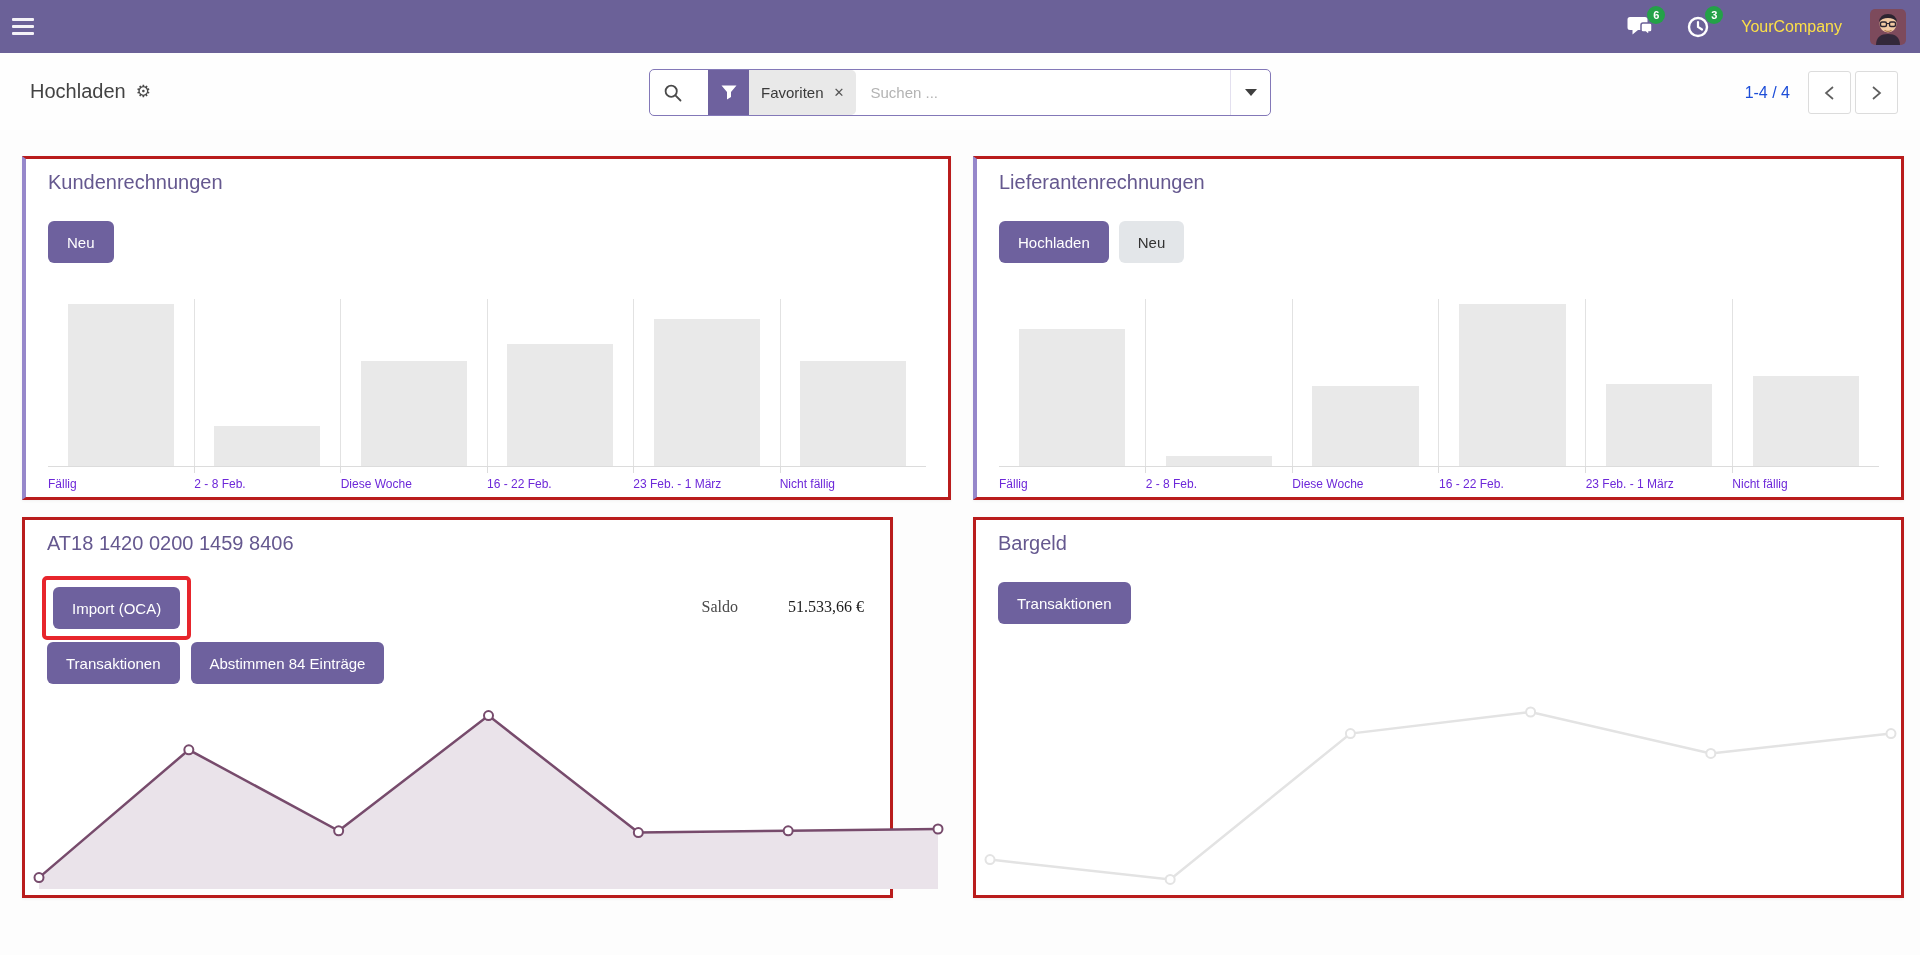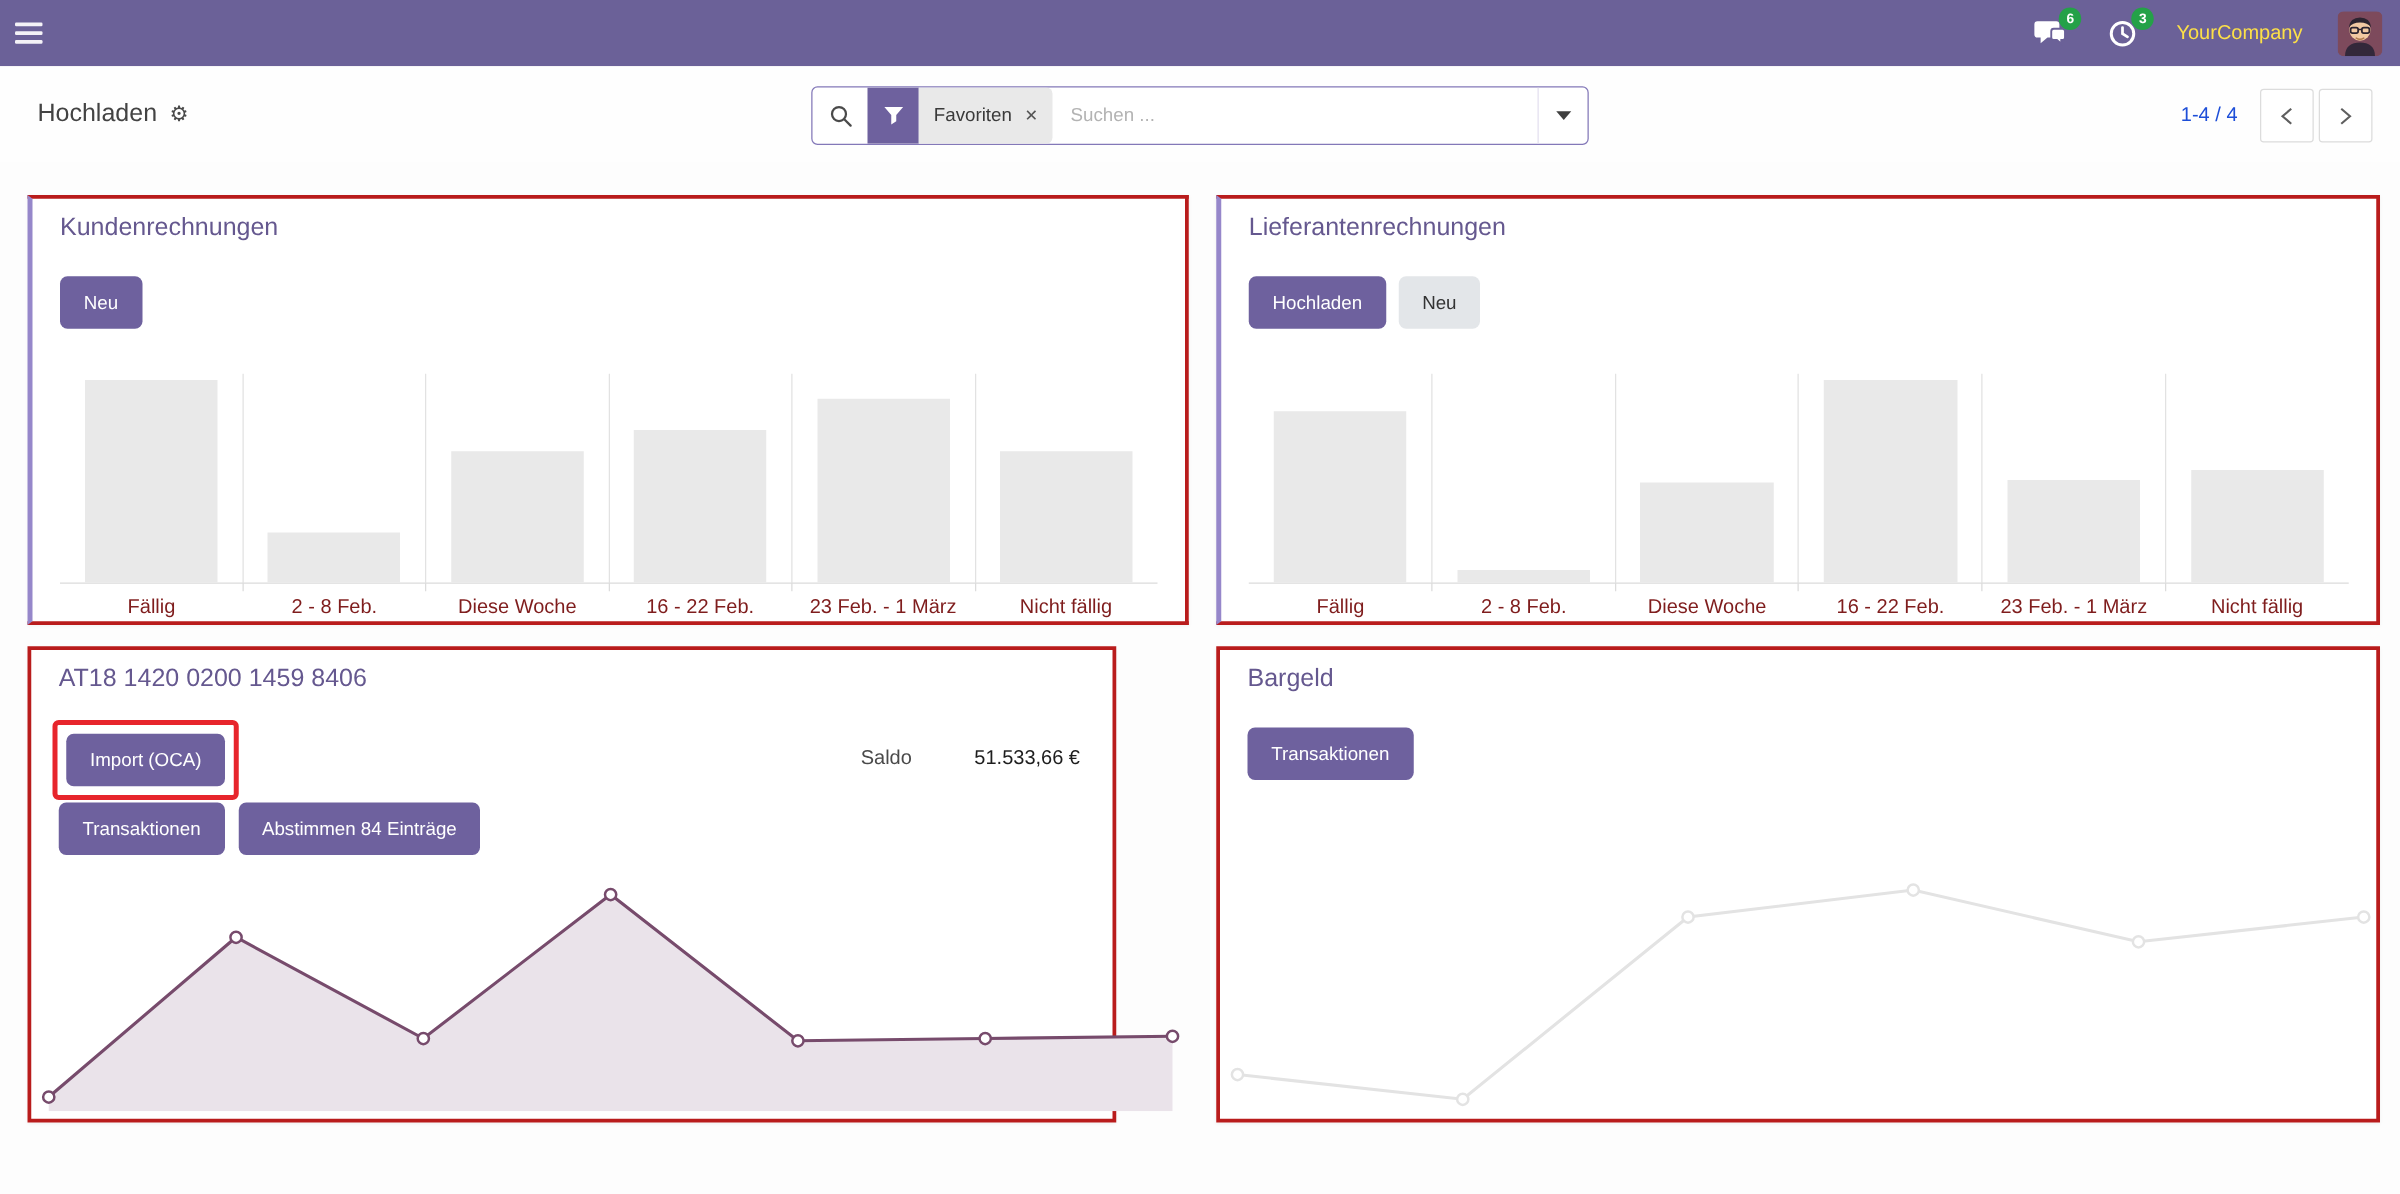--- a/index.html
+++ b/index.html
@@ -31,21 +31,21 @@
   .breadcrumb { position:absolute; left:30px; top:0; height:77px; display:flex; align-items:center; gap:10px; }
   .page-title { font-size:20px; color:#434343; cursor:pointer; }
   .gear { font-size:17px; color:#4a4a4a; cursor:pointer; line-height:1; }
 
   .searchbox {
     position:absolute; left:649px; top:16px; width:622px; height:47px;
     background:#fff; border:1px solid #8378b8; border-radius:5px;
     display:flex; align-items:stretch; overflow:hidden;
   }
   .mag-wrap { display:flex; align-items:center; padding:0 11px 0 13px; }
-  .facet { display:flex; align-items:stretch; cursor:pointer; }
+  .facet { display:flex; align-items:stretch; cursor:pointer;margin-left:14px; }
   .facet-icon { width:41px; background:#6e619e; display:flex; align-items:center; justify-content:center; }
   .facet-body { background:#e9e9e9; display:flex; align-items:center; padding:0 12px; gap:10px; border-radius:0 5px 5px 0; }
   .facet-label { font-size:15px; color:#3a3a3a; }
   .facet-x { font-size:13px; color:#555; cursor:pointer; }
   .search-input { flex:1; border:none; outline:none; padding:0 14px; font-size:15px; color:#333; font-family:inherit; background:transparent; }
   .search-input::placeholder { color:#b3b3b3; }
   .caret-zone { width:40px; display:flex; align-items:center; justify-content:center; border-left:1px solid #e3e0ef; cursor:pointer; }
   .caret-tri { width:0; height:0; border-left:6px solid transparent; border-right:6px solid transparent; border-top:7px solid #3f3f3f; }
 
   .pager { position:absolute; right:22px; top:16px; height:47px; display:flex; align-items:center; }
@@ -67,33 +67,33 @@
   .btn {
     height:42px; padding:0 19px; border:none; border-radius:6px;
     font-size:15px; font-weight:500; font-family:inherit; cursor:pointer;
   }
   .btn.primary { background:#6e619e; color:#fff; }
   .btn.secondary { background:#e3e6e9; color:#333; }
   .btn-row { position:absolute; left:22px; top:62px; display:flex; gap:10px; }
 
   .red-outline { position:absolute; left:17px; top:56px; border:4px solid #e7252c; border-radius:5px; padding:7px; background:#fff; }
   .row2 { position:absolute; left:22px; top:122px; display:flex; gap:11px; }
-  .saldo { position:absolute; right:26px; top:78px; display:flex; align-items:center; gap:50px; font-size:16px; }
+  .saldo { position:absolute; right:26px; top:78px; display:flex; align-items:center; gap:50px; font-size:16px;font-family:Liberation Serif, serif; }
   .saldo-lbl { color:#4a4a4a; }
   .saldo-val { color:#1e1e1e; }
 
   
   .bar-chart { position:absolute; left:22px; right:22px; top:140px; }
   .bar-area { height:168px; display:flex; border-bottom:1px solid #dcdcdc; }
   .bar-col { flex:1; position:relative; }
   .bar-col:not(:last-child) { border-right:1px solid #e2e2e2; }
   .bar-col:not(:last-child)::after { content:""; position:absolute; right:-1px; top:100%; width:1px; height:7px; background:#dcdcdc; }
   .bar { position:absolute; bottom:0; left:13.5%; width:73%; background:#e9e9e9; }
   .bar-labels { display:flex; margin-top:10px; }
-  .bar-label { flex:1; text-align:center; font-size:16px; color:#7f1d1d; }
+  .bar-label { flex:1; text-align:left; font-size:12px; color:#6d28d9; }
 
   
   .line-chart { position:absolute; left:8px; right:8px; bottom:6px; height:192px; cursor:pointer; }
 </style>
 </head>
 <body>
 
 <header class="topbar">
   <div class="hamburger">
     <span></span>

